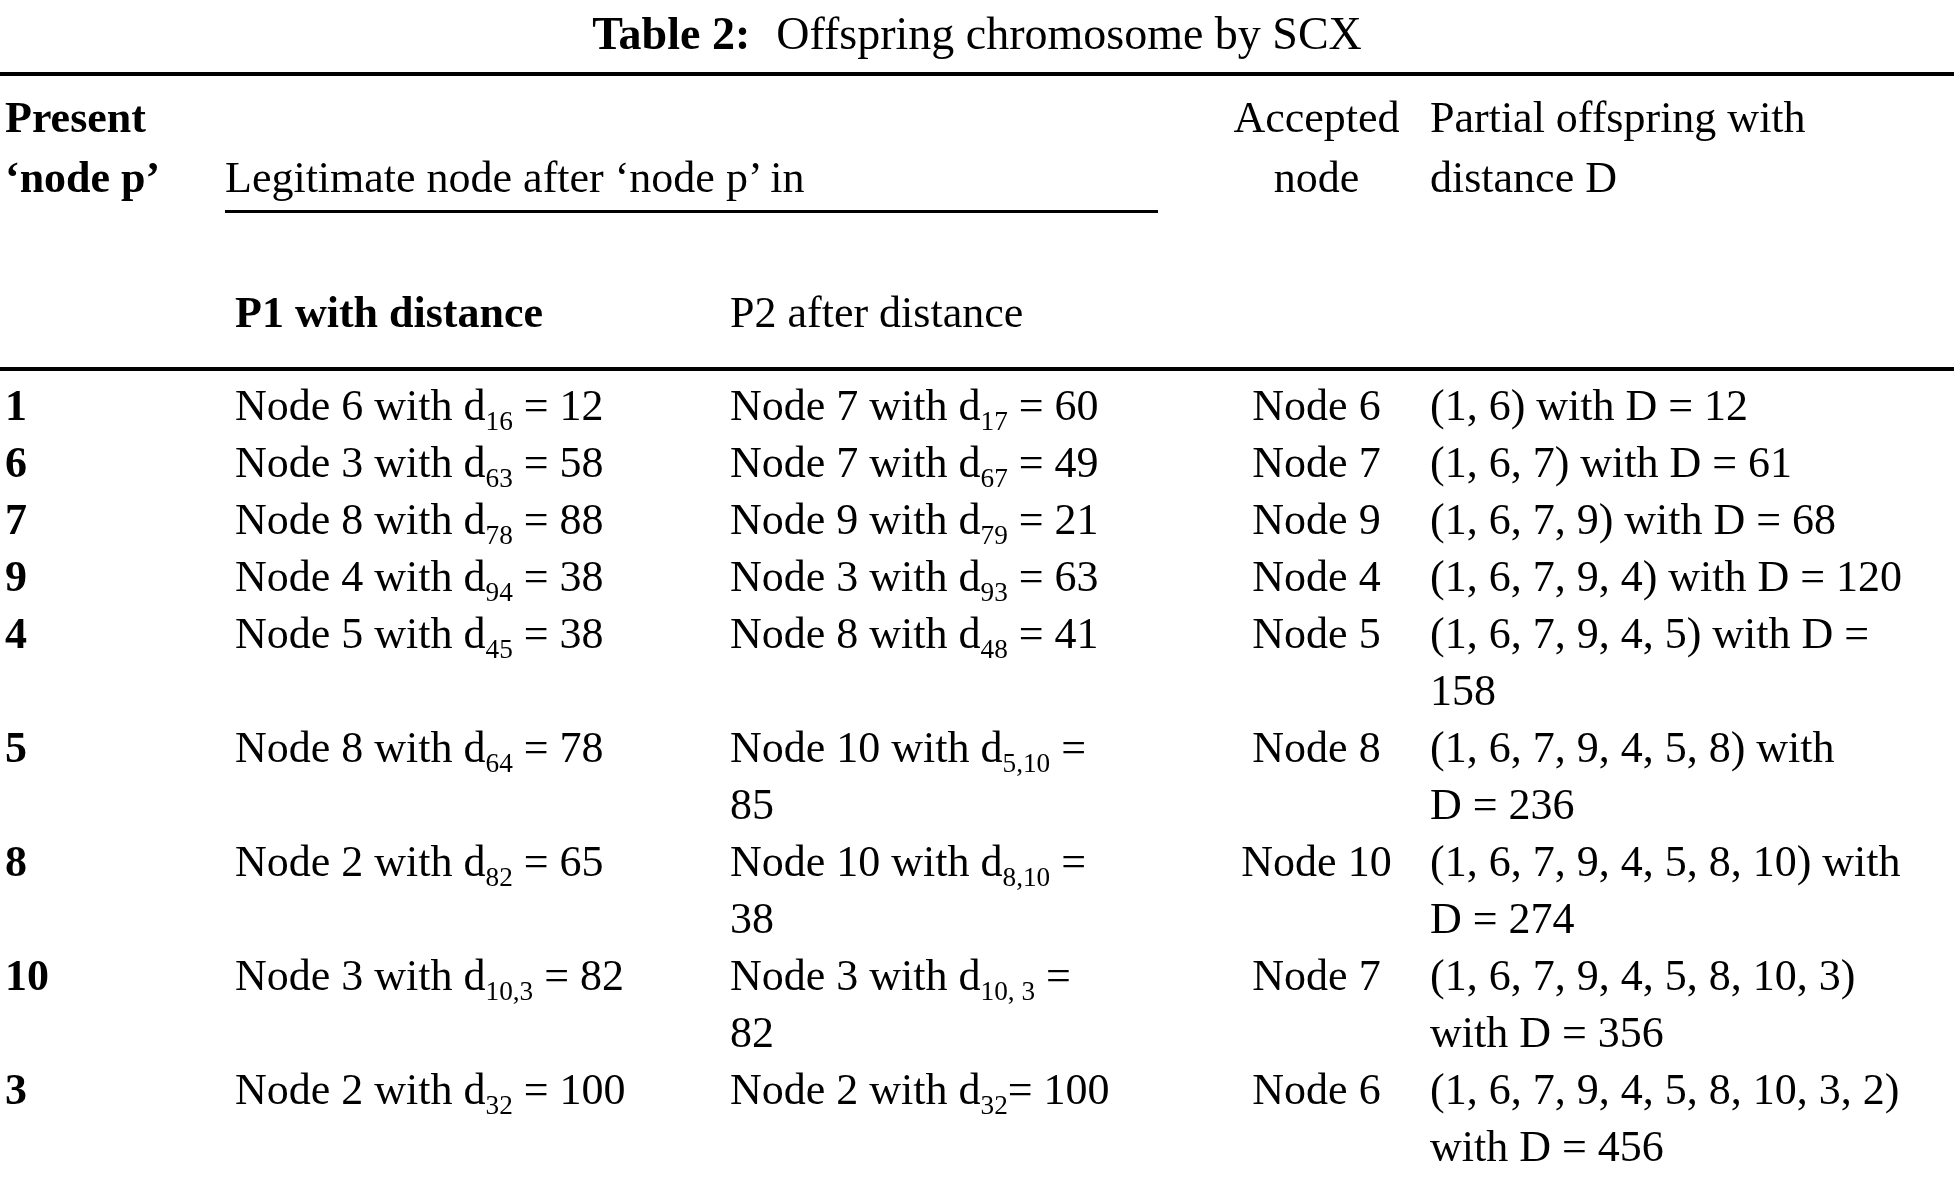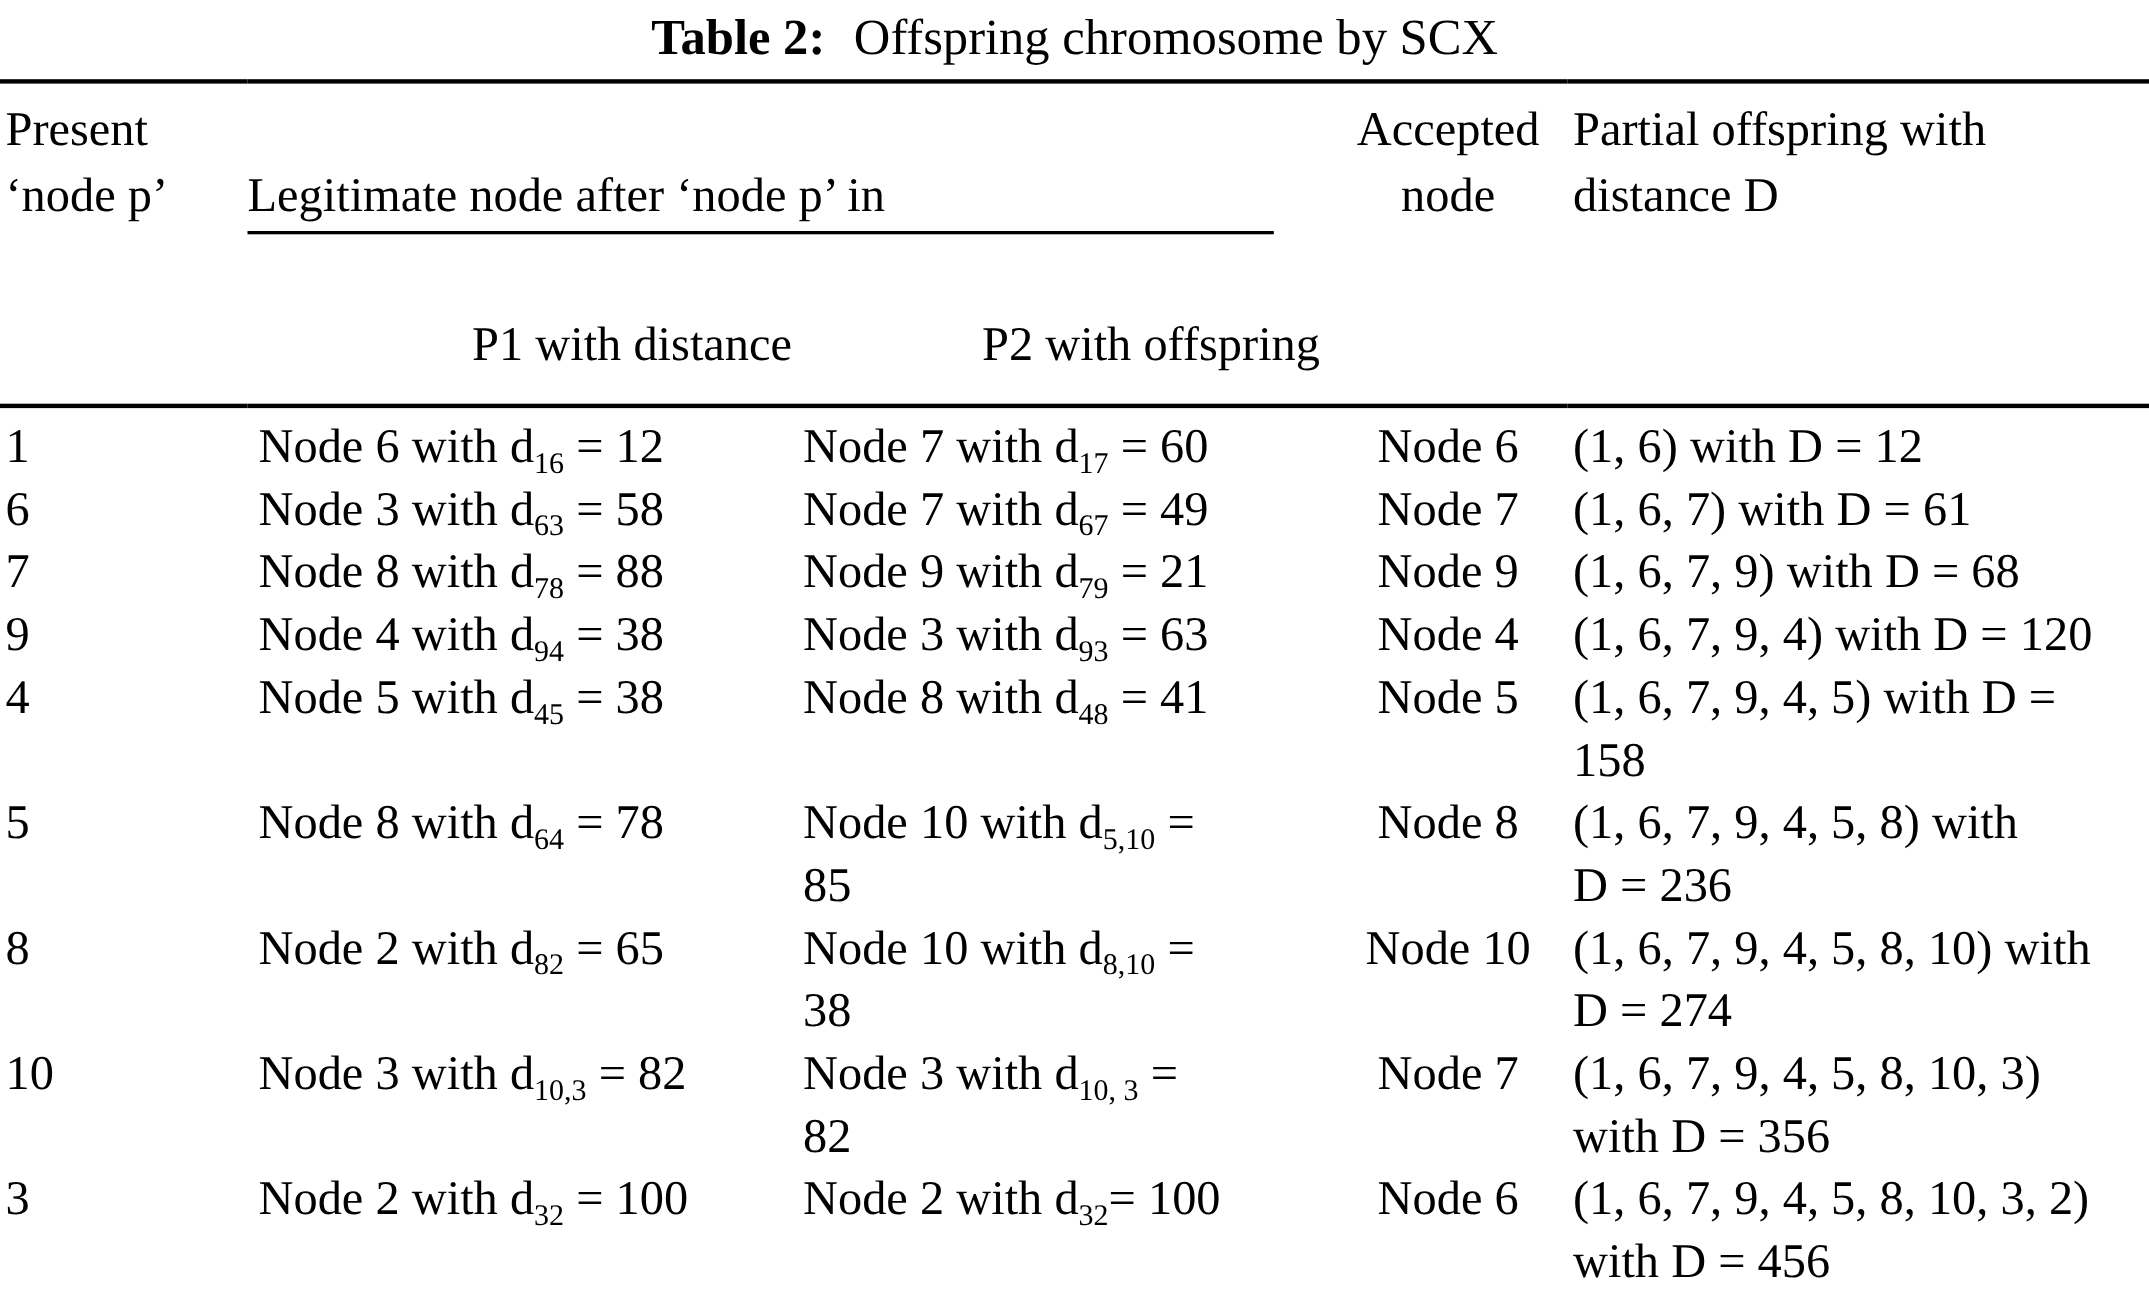--- a/index.html
+++ b/index.html
@@ -49,39 +49,38 @@
   sub {
     font-size: 62%;
     line-height: 0;
   }
   
   col.c1 { width: 225px; }
   col.c2 { width: 495px; }
   col.c3 { width: 480px; }
   col.c4 { width: 225px; }
   col.c5 { width: 529px; }
-  th:first-child, td:first-child { padding-left: 5px; }
+  th:first-child, td:first-child { padding-left: 5px; font-weight: bold; }
   th.sub1, td:nth-child(2) { padding-left: 10px; }
   th.sub2, td:nth-child(3) { padding-left: 10px; }
   th.col4, td:nth-child(4) { padding-left: 8px; text-align: center; }
   th.col5, td:nth-child(5) { padding-left: 5px; }
   
   thead tr:first-child th { padding-top: 12px; }
   th.group { padding-left: 0; }
   .group-underline {
     text-align: left;
     border-bottom: 3px solid #000;
     padding-bottom: 2px;
     margin-right: 42px;
     line-height: 60px;
   }
   thead tr:nth-child(2) th {
     padding-top: 10px;
     padding-bottom: 24px;
-    text-align: right;
   }
   tbody tr:first-child td { padding-top: 6px; }
   tbody td { padding-bottom: 0; }
   td.completed-cell { padding-left: 8px; }
 </style>
 </head>
 <body>
 
 <div class="caption"><span class="caption-label">Table 2:</span><span>Offspring chromosome by SCX</span></div>
 
@@ -100,21 +99,21 @@
       <th class="group" colspan="2">
         <div class="group-underline">Legitimate node after ‘node p’ in</div>
       </th>
       <th class="col4" rowspan="2">Accepted
 node</th>
       <th class="col5" rowspan="2">Partial offspring with
 distance D</th>
     </tr>
     <tr>
       <th class="sub1">P1 with distance</th>
-      <th class="sub2">P2 with offspring</th>
+      <th class="sub2">P2 after distance</th>
     </tr>
   </thead>
   <tbody>
     <tr>
     <td>1</td>
     <td>Node 6 with d<sub>16</sub> = 12</td>
     <td>Node 7 with d<sub>17</sub> = 60</td>
     <td>Node 6</td>
     <td>(1, 6) with D = 12</td>
   </tr>

